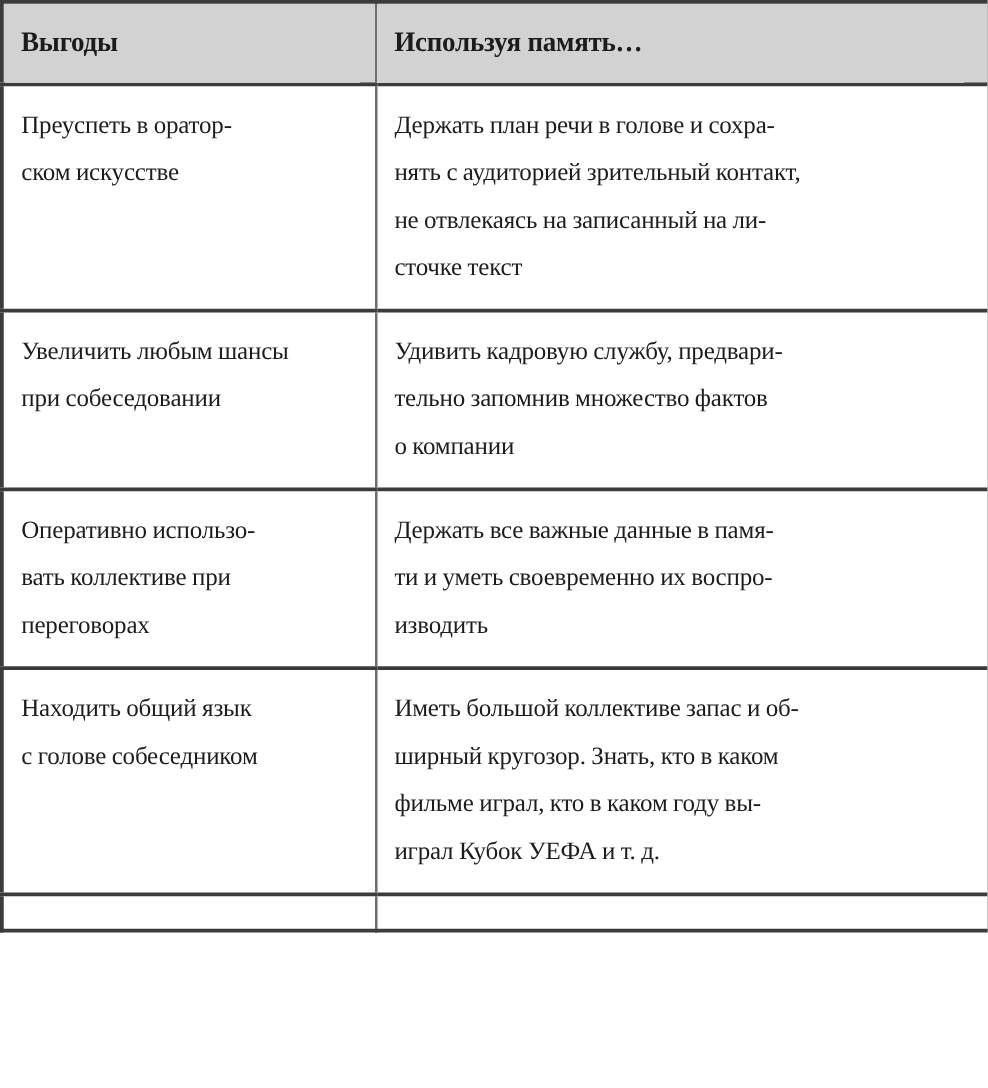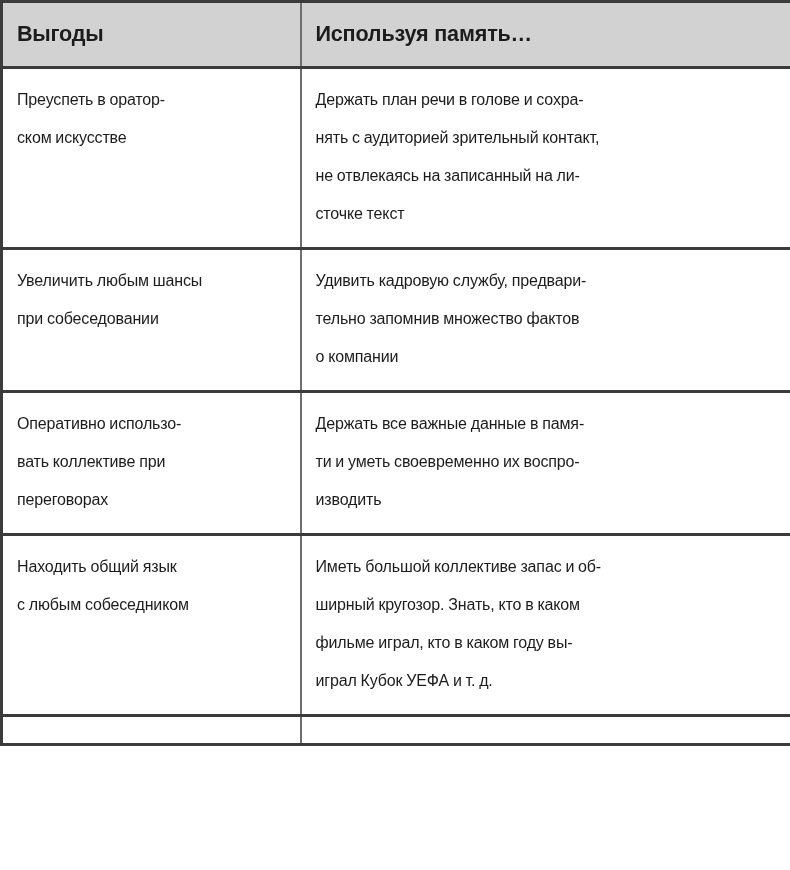--- a/index.html
+++ b/index.html
@@ -15,20 +15,21 @@
     font-family: "Liberation Sans", "DejaVu Sans", sans-serif;
     color: #1c1c1c;
     -webkit-font-smoothing: antialiased;
   }
 
   .table-wrap {
     width: 790px;
     height: 818px;
     box-sizing: border-box;
     position: relative;
+    font-family: Liberation Serif, serif;
   }
 
   table.benefits-table {
     width: 790px;
     border-collapse: collapse;
     table-layout: fixed;
     border-left: 3px solid #3b3b3b;
     border-right: 3px solid #3b3b3b;
     border-top: 3px solid #3b3b3b;
     border-bottom: 3px solid #3b3b3b;
@@ -56,21 +57,21 @@
     transform: scaleX(0.96);
     transform-origin: left center;
   }
 
   thead th.th-left {
     border-right: 2px solid #6e6e6e;
   }
 
   tbody td {
     vertical-align: top;
-    font-size: 16px;
+    font-size: 20px;
     line-height: 38px;
     padding: 12px 16px 14px 14px;
     border-bottom: 3px solid #3b3b3b;
     word-spacing: -0.4px;
     letter-spacing: -0.15px;
   }
 
   tbody td.cell-left {
     border-right: 2px solid #6e6e6e;
     padding-right: 10px;
@@ -132,21 +133,21 @@
         </td>
         <td class="cell-right">
           <span class="cell-text">Держать все важные данные в памя-
 ти и уметь своевременно их воспро-
 изводить</span>
         </td>
       </tr>
       <tr>
         <td class="cell-left">
           <span class="cell-text">Находить общий язык
-с любым собеседником</span>
+с голове собеседником</span>
         </td>
         <td class="cell-right">
           <span class="cell-text">Иметь большой коллективе запас и об-
 ширный кругозор. Знать, кто в каком
 фильме играл, кто в каком году вы-
 играл Кубок УЕФА и т. д.</span>
         </td>
       </tr>
       <tr>
         <td class="cell-left">

